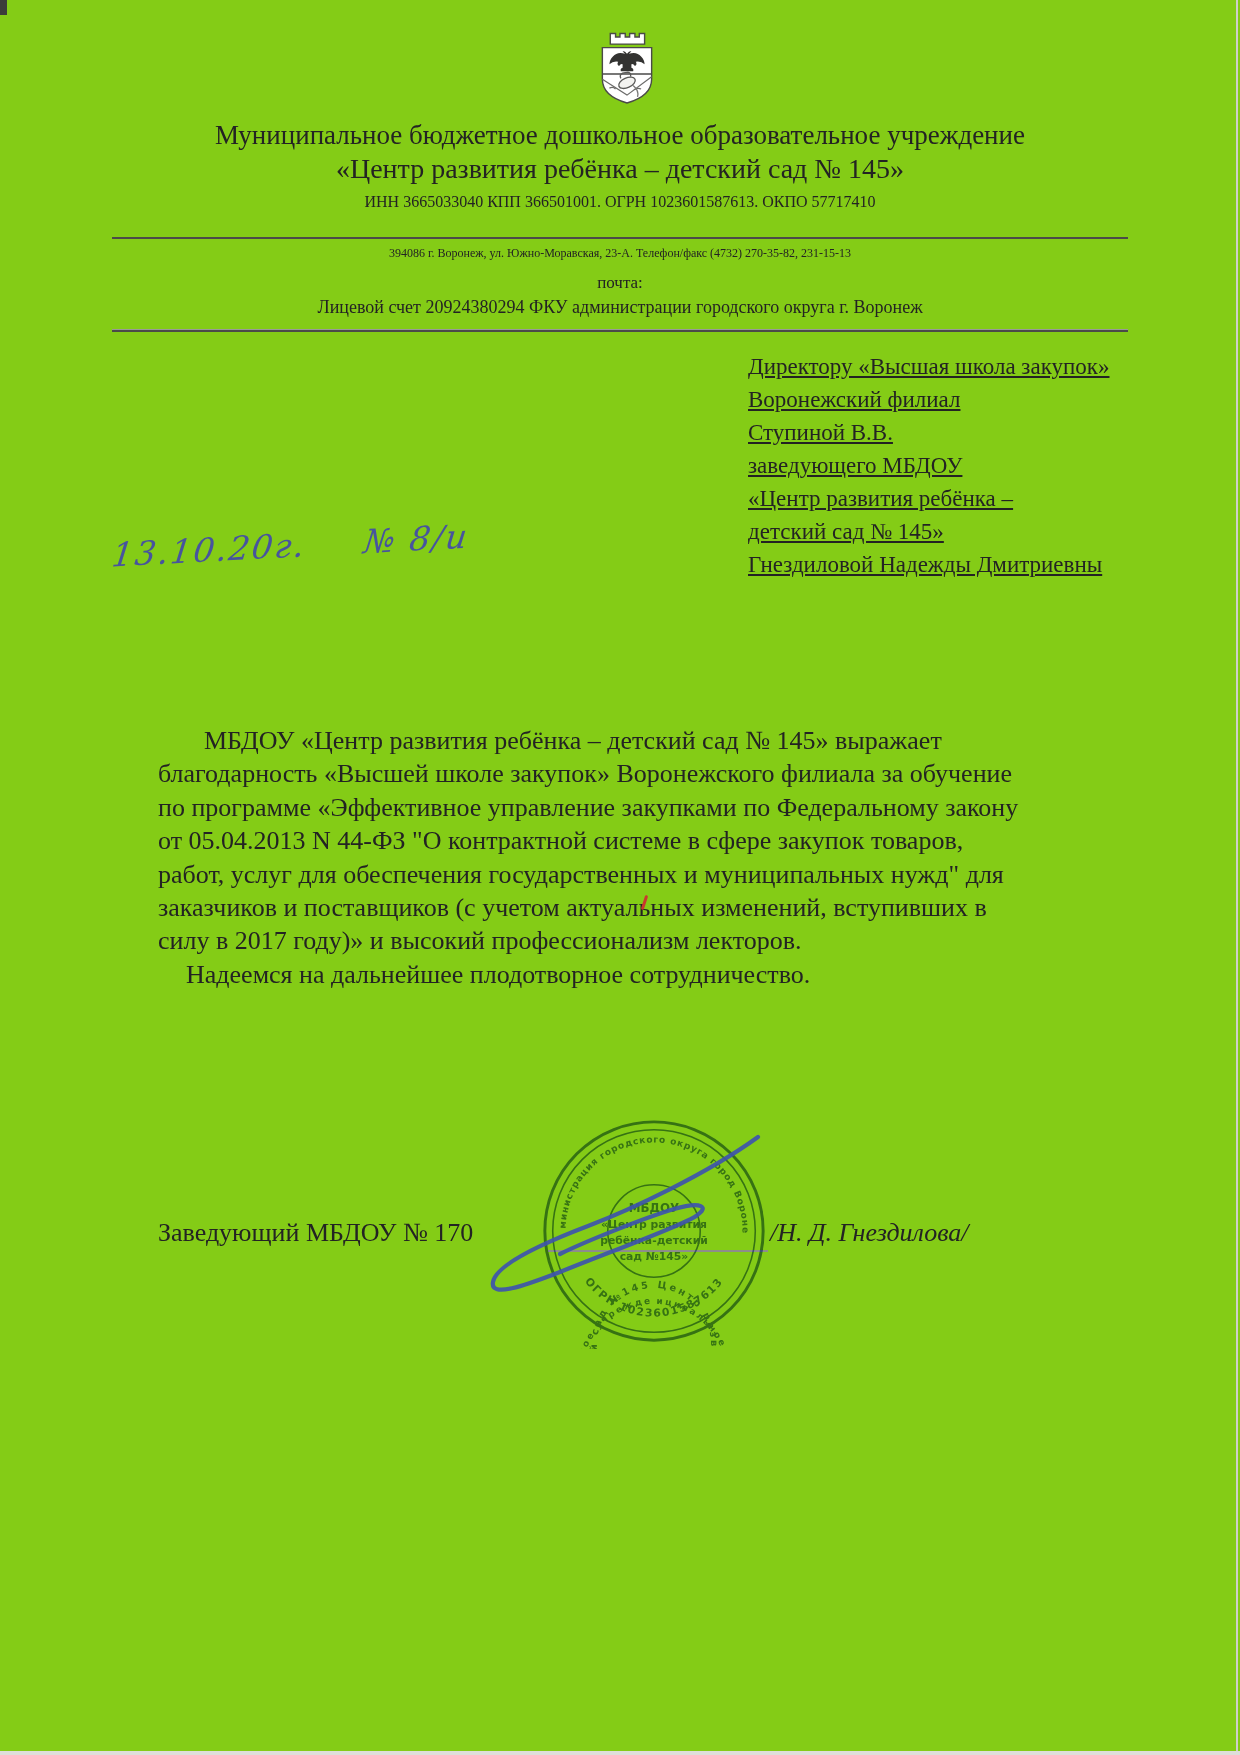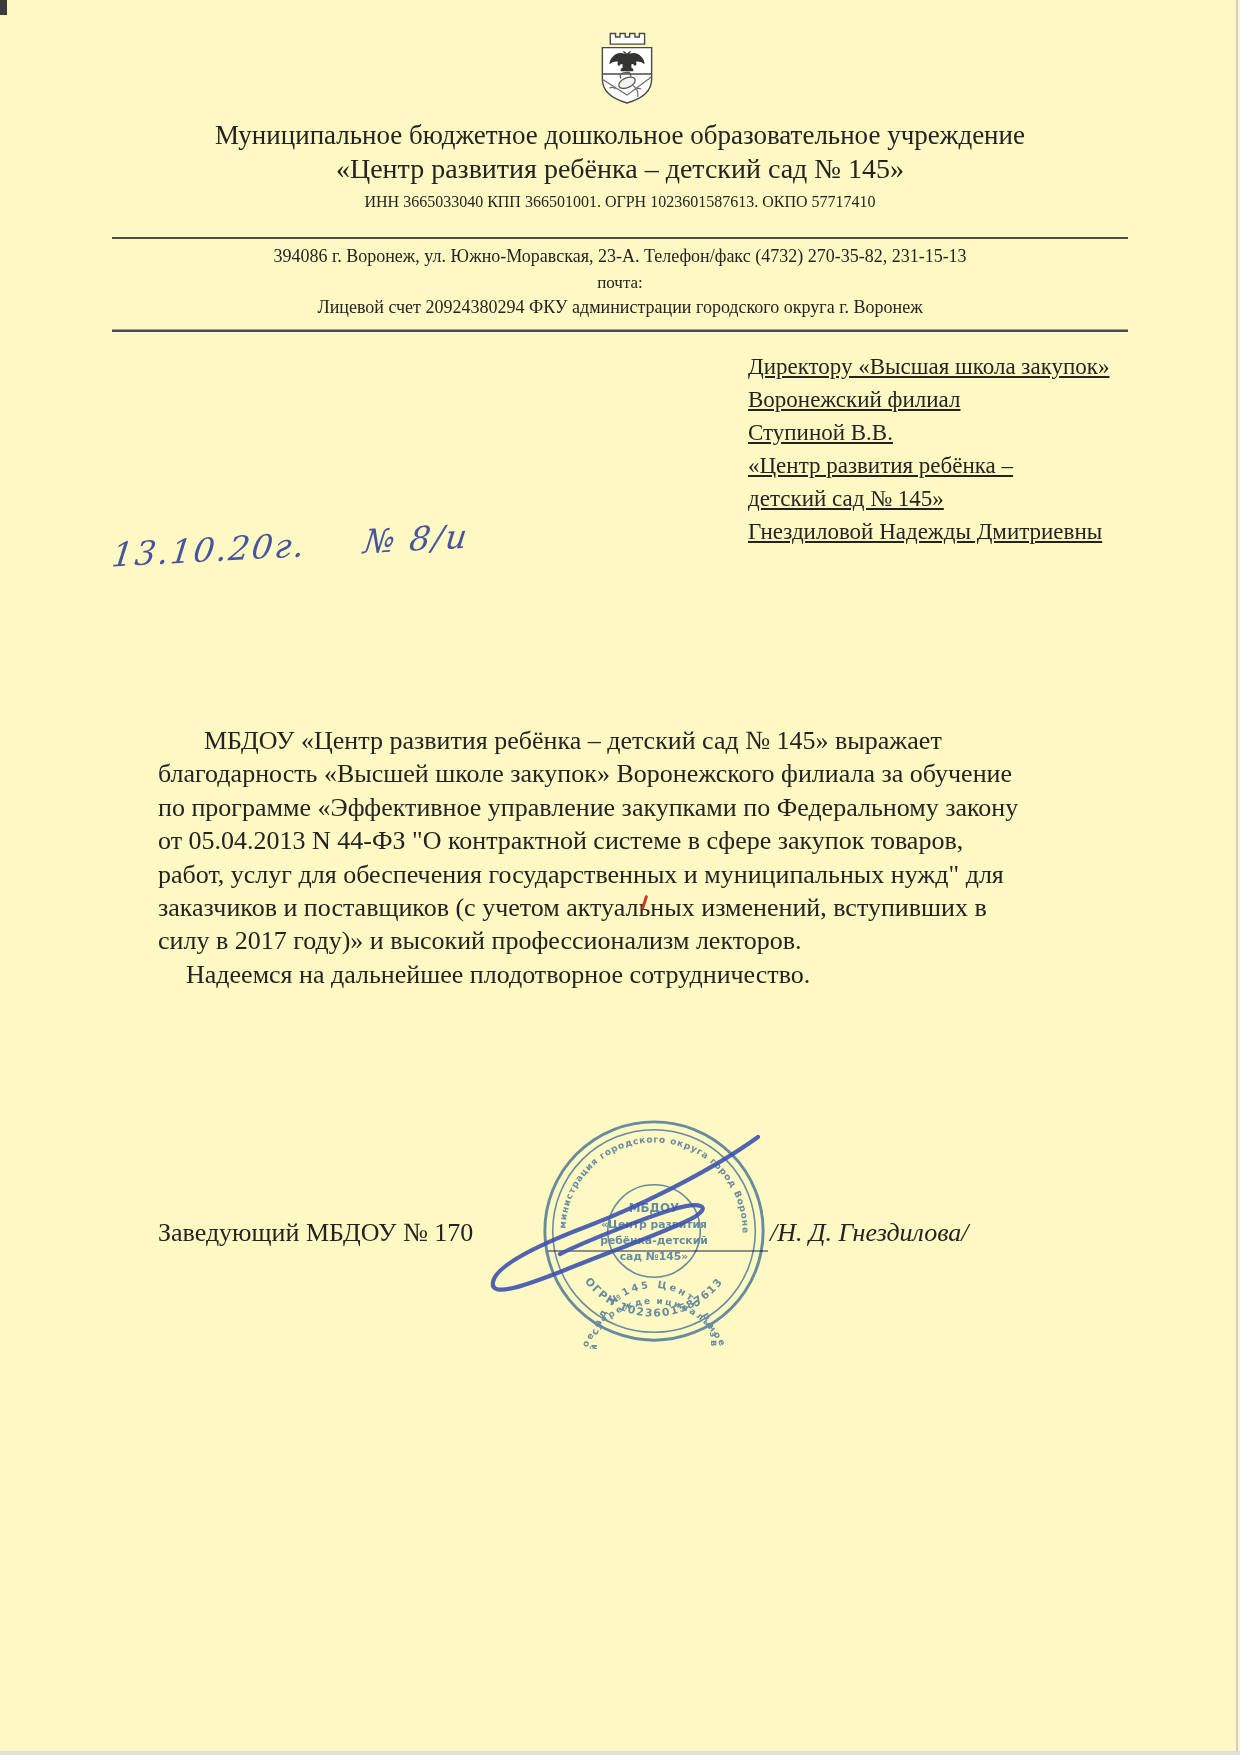--- a/index.html
+++ b/index.html
@@ -1,32 +1,32 @@
 <!DOCTYPE html>
 <html><head>
 <meta charset="utf-8">
 <style>
   html,body{margin:0;padding:0;background:#e8e8e6;}
   .page{
     position:relative;width:1240px;height:1755px;margin:0 auto;
-    background:#fef9c3;overflow:hidden;
+    background:#84cc16;overflow:hidden;
     font-family:"Liberation Serif","DejaVu Serif",serif;
     color:#232323;
   }
   .abs{position:absolute;white-space:nowrap;}
   .centered{left:40px;width:1160px;text-align:center;}
 
   
   .org1{top:120px;font-size:27px;}
   .org2{top:153px;font-size:28px;}
   .req{top:193px;font-size:16px;}
   .rule{position:absolute;height:2px;background:#4b4b49;}
   .rule1{top:237px;left:112px;width:1016px;}
   .rule2{top:330px;left:112px;width:1016px;box-shadow:0 -1px 0 #9a9a98;}
-  .addr{top:246px;font-size:18px;}
+  .addr{top:246px;font-size:12px;}
   .mail{top:273px;font-size:17px;}
   .acct{top:297px;font-size:18px;}
 
   
   .recipient{position:absolute;left:748px;top:350px;font-size:23px;line-height:33px;text-decoration:underline;}
   .recipient div{white-space:nowrap;}
 
   
   .handwritten{
     position:absolute;left:112px;top:526px;display:flex;gap:58px;
@@ -92,20 +92,21 @@
   <div class="rule rule1"></div>
   <div class="abs centered addr">394086 г. Воронеж, ул. Южно-Моравская, 23-А. Телефон/факс (4732) 270-35-82, 231-15-13</div>
   <div class="abs centered mail">почта:</div>
   <div class="abs centered acct">Лицевой счет 20924380294 ФКУ администрации городского округа г. Воронеж</div>
   <div class="rule rule2"></div>
 
   <div class="recipient">
     <div>Директору «Высшая школа закупок»</div>
     <div>Воронежский филиал</div>
     <div>Ступиной В.В.</div>
+    <div>заведующего МБДОУ</div>
     <div>«Центр развития ребёнка –</div>
     <div>детский сад № 145»</div>
     <div>Гнездиловой Надежды Дмитриевны</div>
   </div>
 
   <div class="handwritten">
     <span>13.10.20г.</span>
     <span>№ 8/и</span>
   </div>
 

